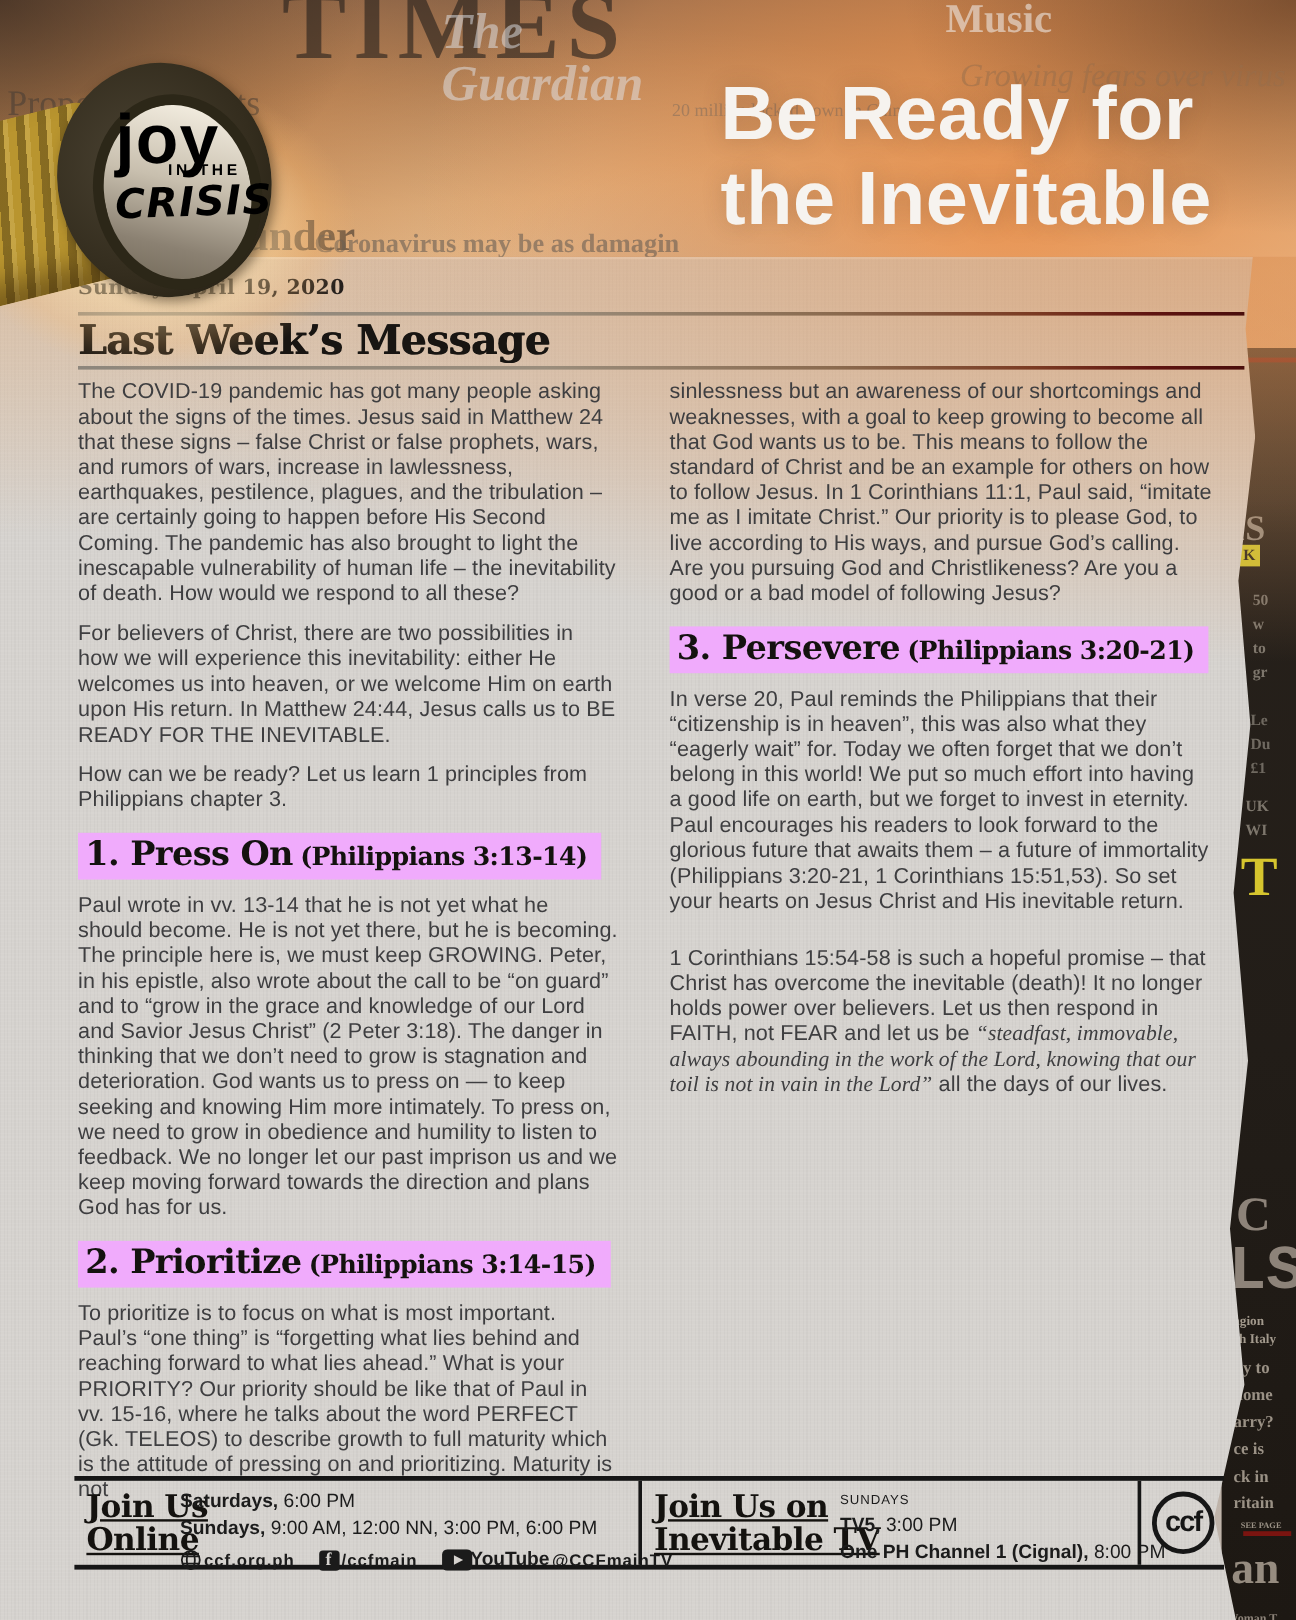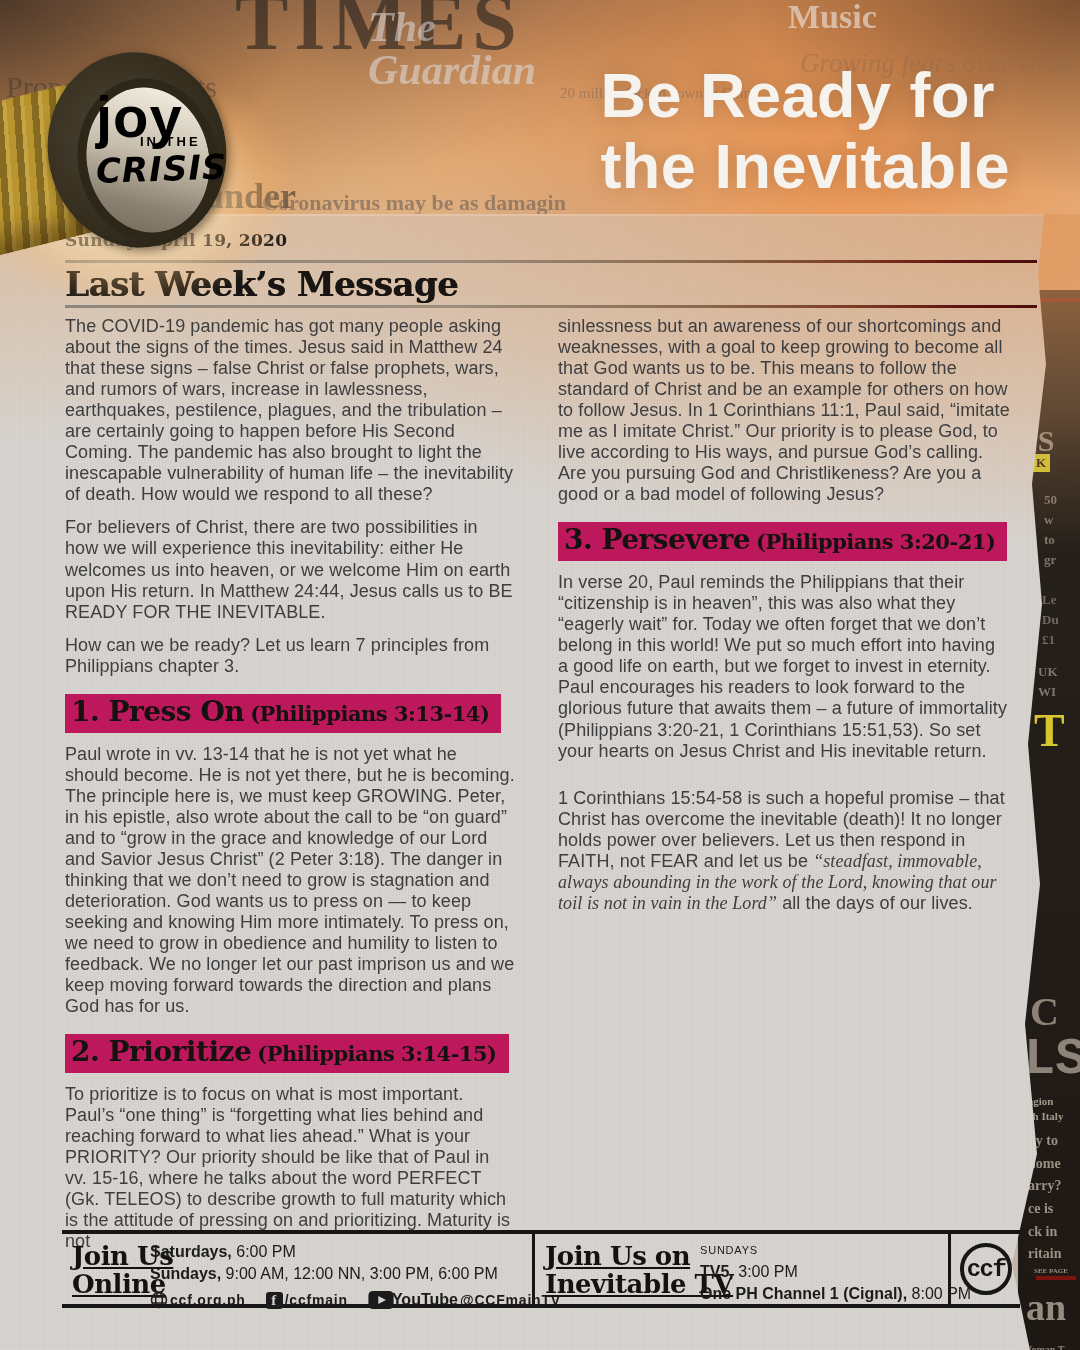--- a/index.html
+++ b/index.html
@@ -95,21 +95,21 @@
   .rule1{top:260px;} .rule2{top:305px;}
   .lwm{position:absolute;left:65px;top:264px;z-index:5;font-family:"DejaVu Serif",serif;
     font-size:34px;font-weight:bold;color:#181512;letter-spacing:-.5px;text-shadow:.6px 0 0 #181512;}
 
   
   .col{position:absolute;top:316px;z-index:5;font-size:18px;line-height:1.17;color:#3e3e40;letter-spacing:.1px;}
   .col-left{left:65px;width:450px;}
   .col-right{left:558px;width:452px;}
   .col p{margin:0 0 12px 0;}
   .sec{margin:17px 0 11px 0;}
-  .hl{display:inline-block;background:#be185d;padding:2px 12px 4px 6px;}
+  .hl{display:inline-block;background:#f0abfc;padding:2px 12px 4px 6px;}
   .sec-name{font-family:"DejaVu Serif",serif;font-weight:bold;font-size:28px;color:#14120f;letter-spacing:-.5px;}
   .sec-ref{font-family:"DejaVu Serif",serif;font-weight:bold;font-size:21px;color:#14120f;letter-spacing:-.5px;margin-left:6px;}
   .gap-top{margin-top:26px !important;}
   .it{font-style:italic;font-family:Liberation Serif, serif;}
 
   
   .footer{position:absolute;left:62px;top:1230px;width:958px;height:70px;z-index:5;
     border-top:4px solid #161616;border-bottom:4px solid #161616;color:#1b1b1b;}
   .fdiv{position:absolute;top:0;width:3px;height:70px;background:#161616;}
   .fdiv1{left:470px;} .fdiv2{left:886px;}
@@ -120,21 +120,21 @@
   .b{font-weight:bold;}
   .links{margin-top:4px;display:flex;align-items:center;gap:2px;font-size:14px;font-weight:bold;letter-spacing:.8px;}
   .icon-globe{width:18px;height:18px;}
   .icon-fb{display:inline-flex;align-items:center;justify-content:center;width:17px;height:17px;
     background:#1b1b1b;color:#d6d3cf;border-radius:3px;font-family:"Liberation Serif",serif;
     font-size:15px;font-weight:bold;margin-left:18px;}
   .icon-yt{width:26px;height:18px;margin-left:18px;}
   .yt-word{font-size:16px;letter-spacing:0;margin-left:-4px;}
   .tvinfo{position:absolute;left:638px;top:5px;font-size:16px;line-height:22px;}
   .tv-sun{font-size:11px;font-weight:normal;letter-spacing:.8px;}
-  .ccf-wrap{position:absolute;left:898px;top:9px;width:52px;height:52px;font-family:Liberation Mono, monospace;}
+  .ccf-wrap{position:absolute;left:898px;top:9px;width:52px;height:52px;}
   .ccf-circle{width:52px;height:52px;border:4px solid #161616;border-radius:50%;box-sizing:border-box;
     display:flex;align-items:center;justify-content:center;font-weight:bold;font-size:24px;
     letter-spacing:-1.5px;color:#161616;}
 </style>
 </head>
 <body>
 
 <div class="canvas">
 
   <div class="sky">
@@ -201,21 +201,21 @@
   </div>
 
   <div class="date">Sunday, April 19, 2020</div>
   <div class="rule rule1"></div>
   <div class="lwm">Last Week’s Message</div>
   <div class="rule rule2"></div>
 
   <div class="col col-left">
     <p>The COVID-19 pandemic has got many people asking about the signs of the times. Jesus said in Matthew 24 that these signs – false Christ or false prophets, wars, and rumors of wars, increase in lawlessness, earthquakes, pestilence, plagues, and the tribulation – are certainly going to happen before His Second Coming. The pandemic has also brought to light the inescapable vulnerability of human life – the inevitability of death. How would we respond to all these?</p>
     <p>For believers of Christ, there are two possibilities in how we will experience this inevitability: either He welcomes us into heaven, or we welcome Him on earth upon His return. In Matthew 24:44, Jesus calls us to BE READY FOR THE INEVITABLE.</p>
-    <p>How can we be ready? Let us learn 7 principles from Philippians chapter 3.</p>
+    <p>How can we be ready? Let us learn 1 principles from Philippians chapter 3.</p>
     <div class="sec">
       <span class="hl"><span class="sec-name">1. Press On</span><span class="sec-ref">(Philippians 3:13-14)</span></span>
     </div>
     <p>Paul wrote in vv. 13-14 that he is not yet what he should become. He is not yet there, but he is becoming. The principle here is, we must keep GROWING. Peter, in his epistle, also wrote about the call to be “on guard” and to “grow in the grace and knowledge of our Lord and Savior Jesus Christ” (2 Peter 3:18). The danger in thinking that we don’t need to grow is stagnation and deterioration. God wants us to press on — to keep seeking and knowing Him more intimately. To press on, we need to grow in obedience and humility to listen to feedback. We no longer let our past imprison us and we keep moving forward towards the direction and plans God has for us.</p>
     <div class="sec">
       <span class="hl"><span class="sec-name">2. Prioritize</span><span class="sec-ref">(Philippians 3:14-15)</span></span>
     </div>
     <p>To prioritize is to focus on what is most important. Paul’s “one thing” is “forgetting what lies behind and reaching forward to what lies ahead.” What is your PRIORITY? Our priority should be like that of Paul in vv. 15-16, where he talks about the word PERFECT (Gk. TELEOS) to describe growth to full maturity which is the attitude of pressing on and prioritizing. Maturity is not</p>
   </div>
 

